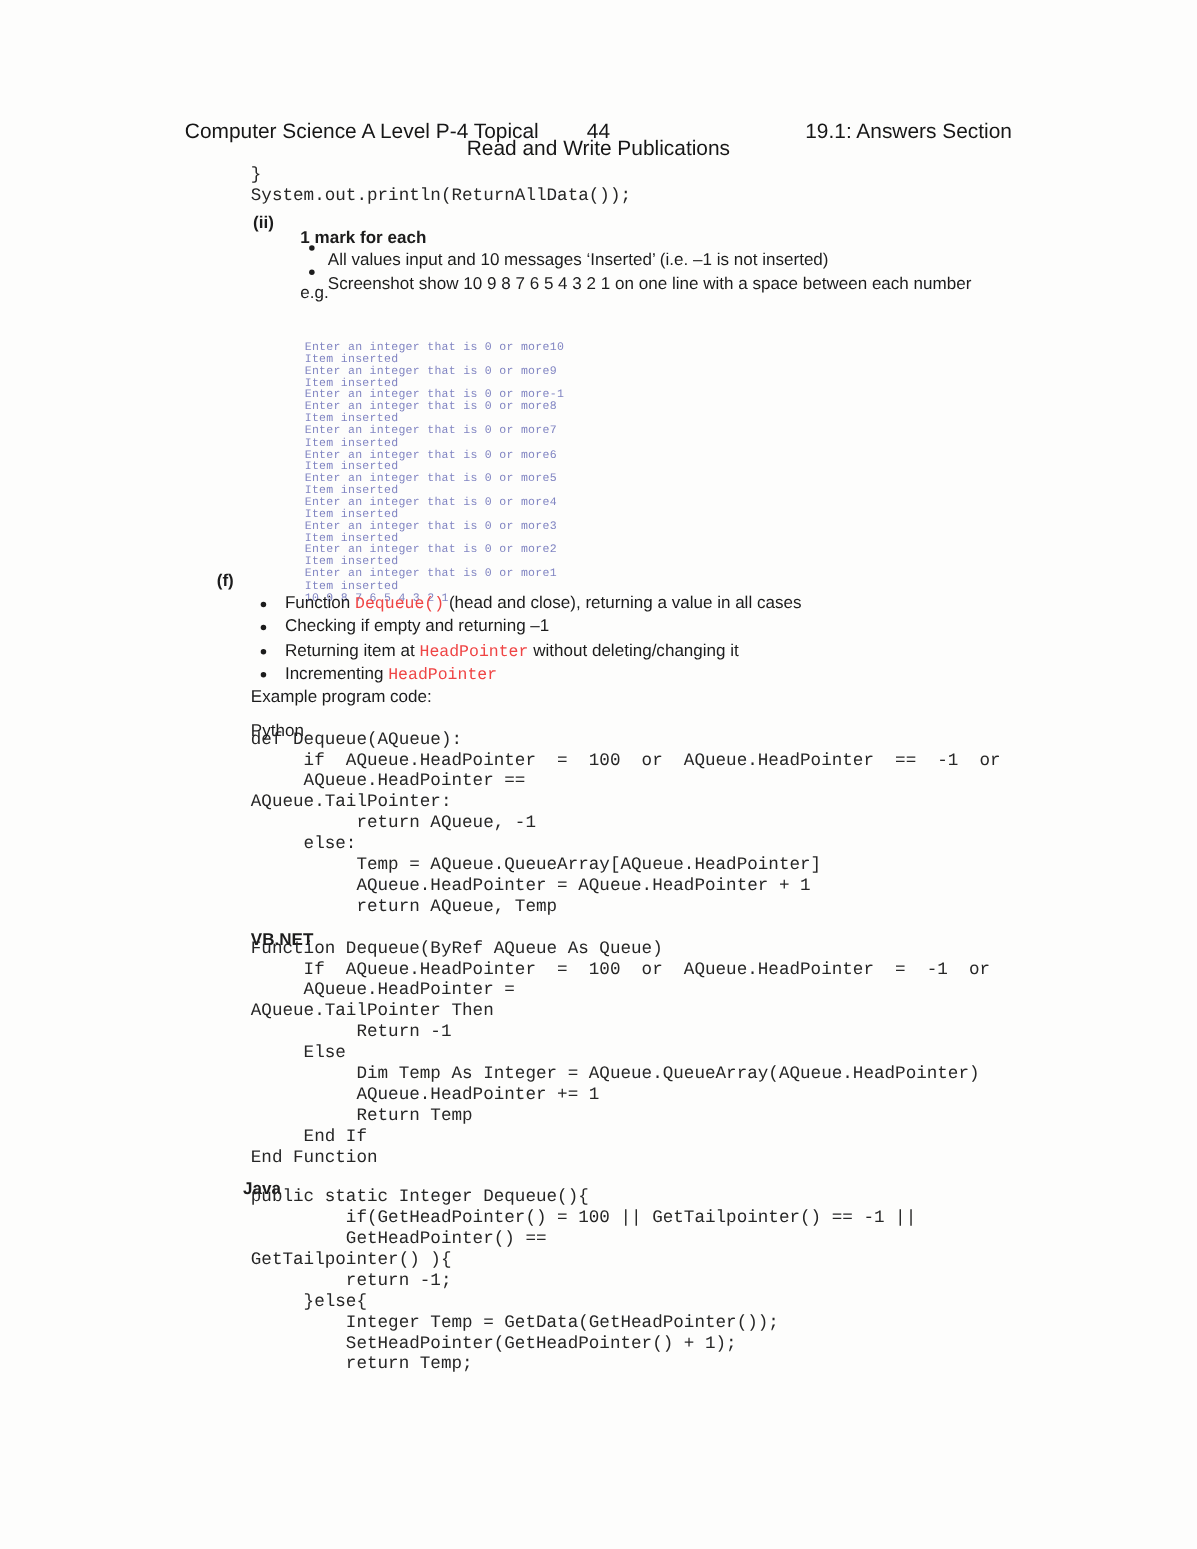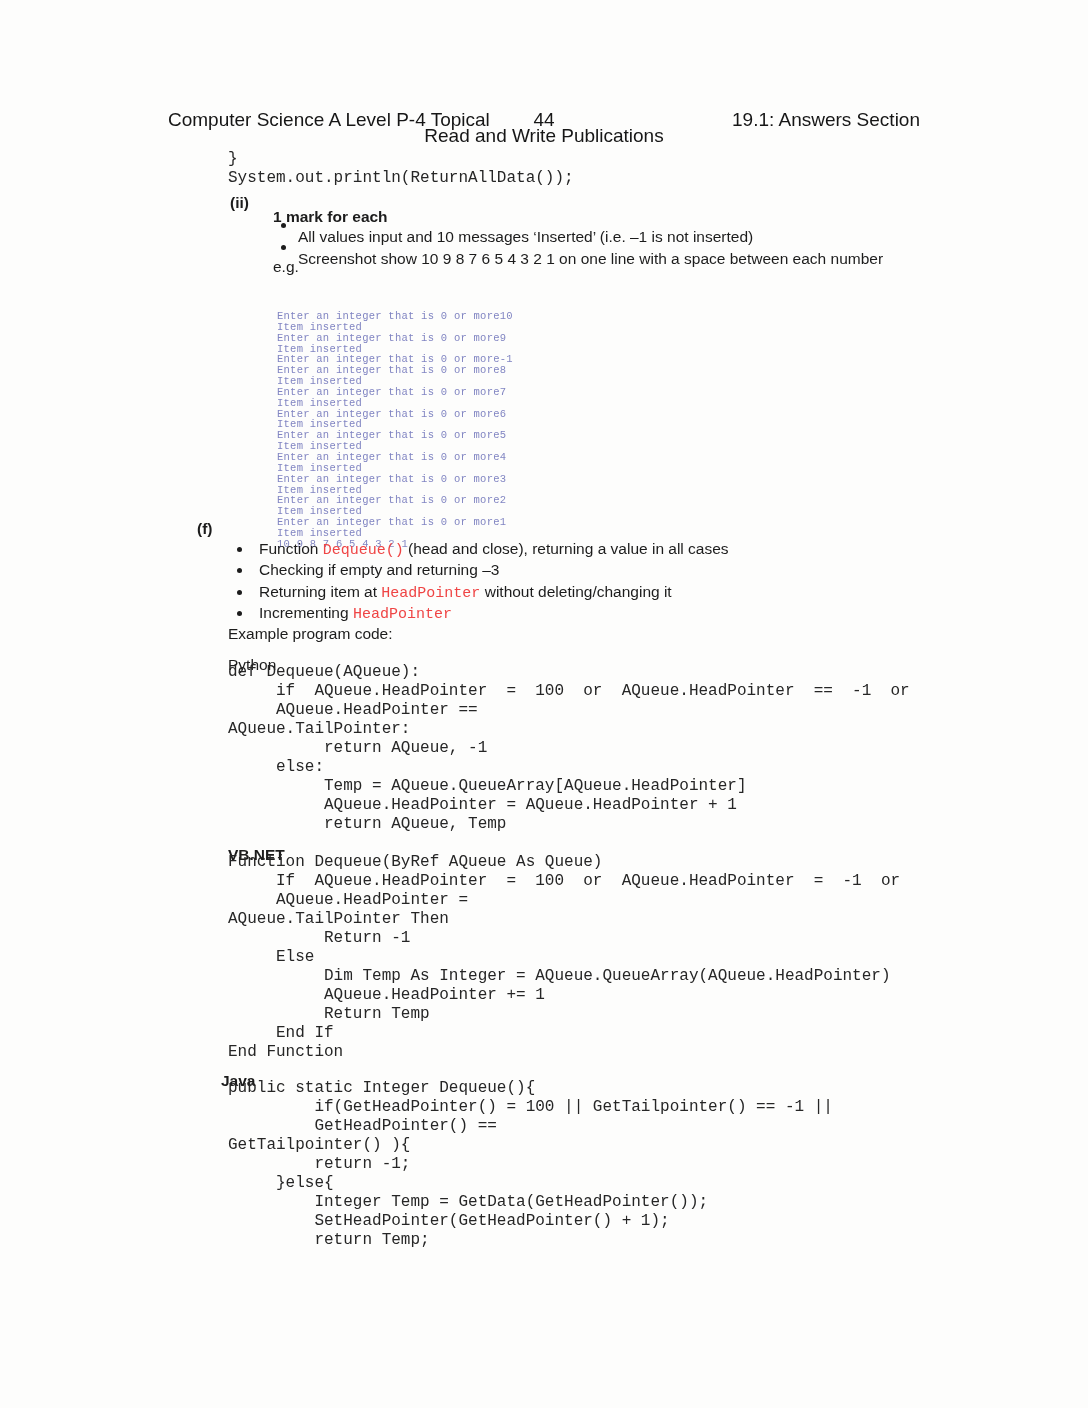--- a/index.html
+++ b/index.html
@@ -88,21 +88,21 @@
 
   <div class="abs txt b" style="left:197px; top:520px;">(f)</div>
 
   <div class="abs" style="left:237px; top:540px;">
     <div class="bullet-row f-row">
       <span class="dot"></span>
       <span class="txt bullet-text"><span>Function </span><span class="code-inline">Dequeue()</span><span> (head and close), returning a value in all cases</span></span>
     </div>
     <div class="bullet-row f-row">
       <span class="dot"></span>
-      <span class="txt bullet-text"><span>Checking if empty and returning –3</span></span>
+      <span class="txt bullet-text"><span>Checking if empty and returning –1</span></span>
     </div>
     <div class="bullet-row f-row">
       <span class="dot"></span>
       <span class="txt bullet-text"><span>Returning item at </span><span class="code-inline">HeadPointer</span><span> without deleting/changing it</span></span>
     </div>
     <div class="bullet-row f-row">
       <span class="dot"></span>
       <span class="txt bullet-text"><span>Incrementing </span><span class="code-inline">HeadPointer</span></span>
     </div>
   </div>

